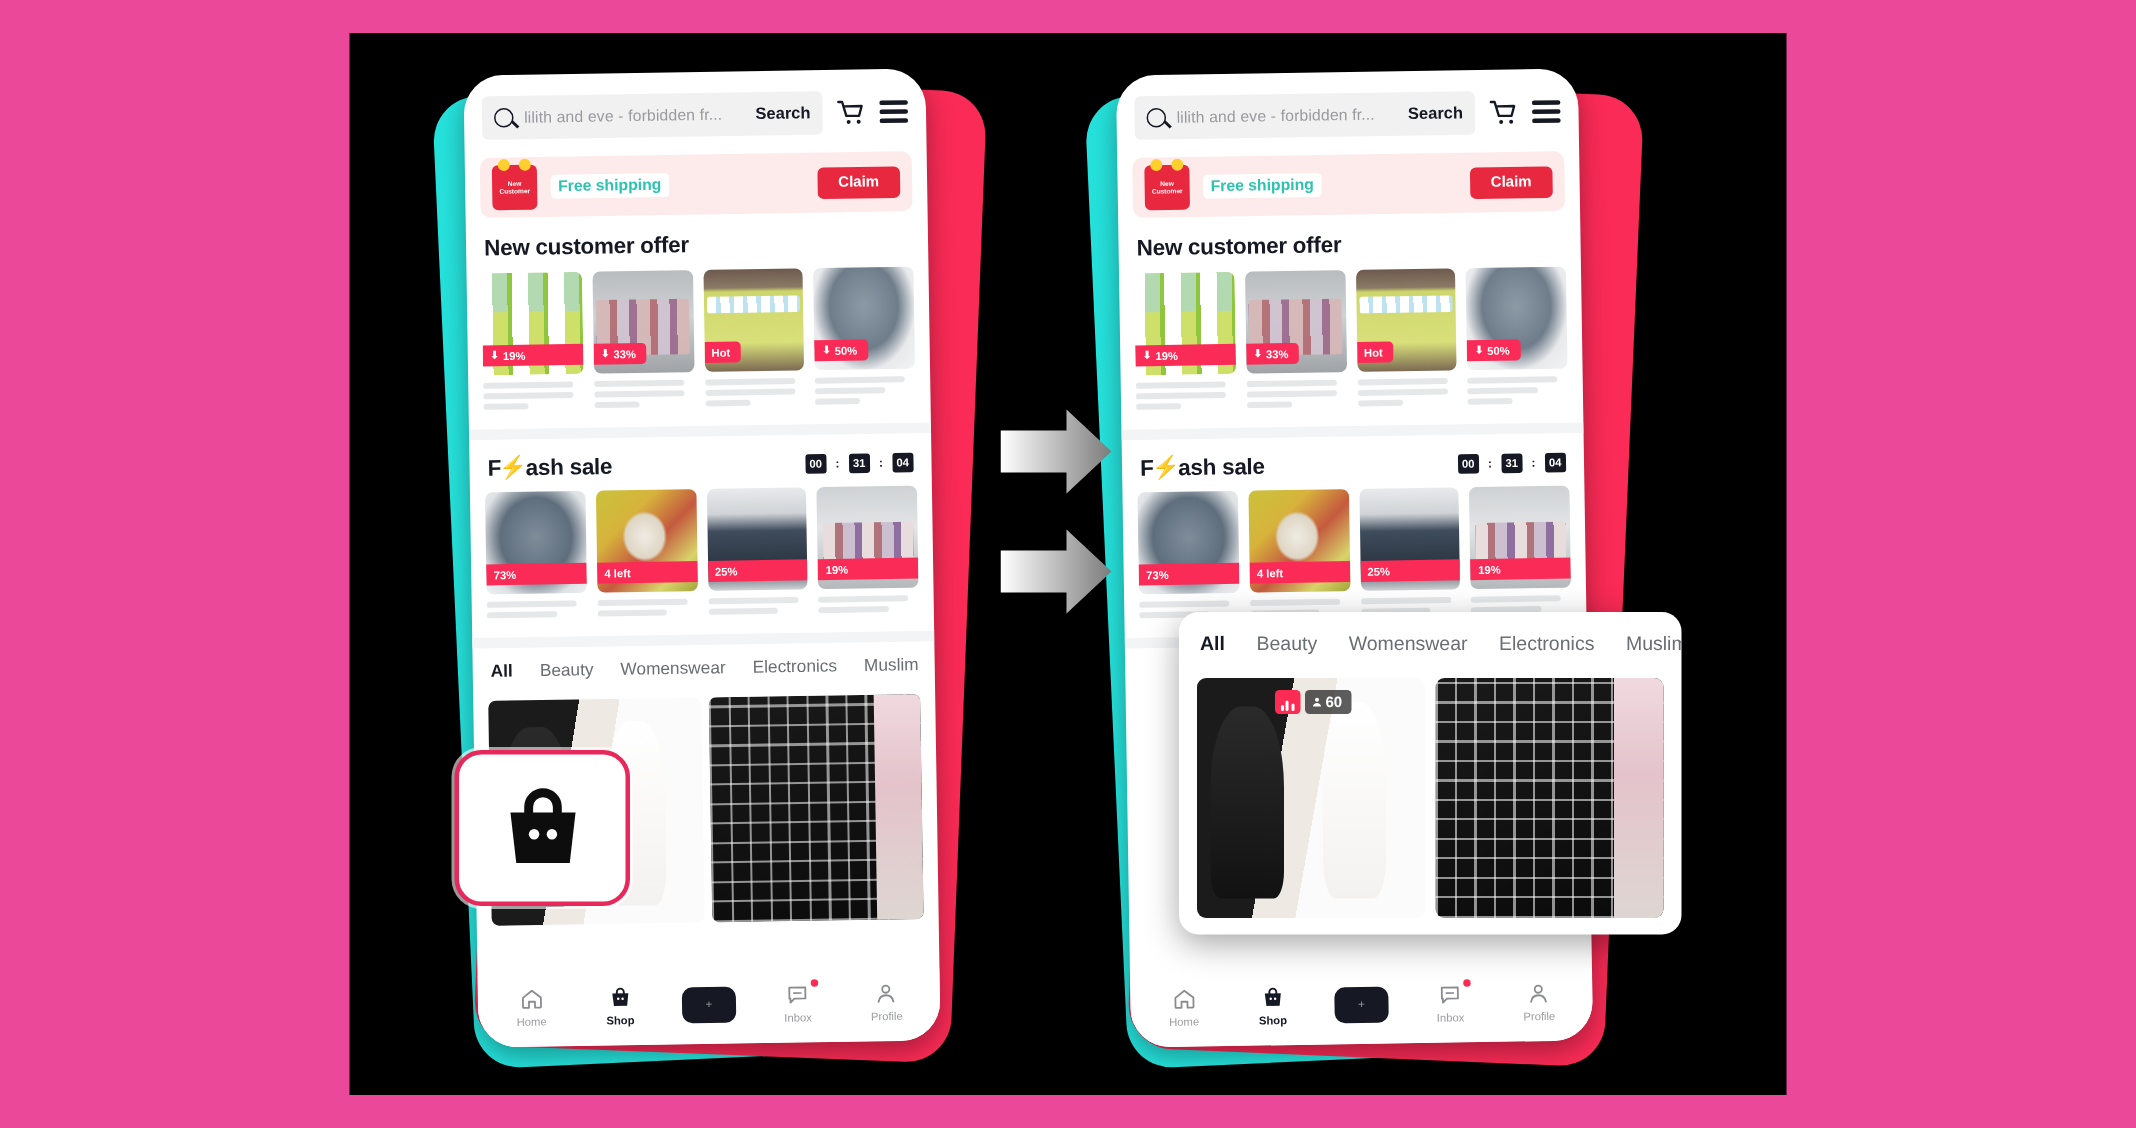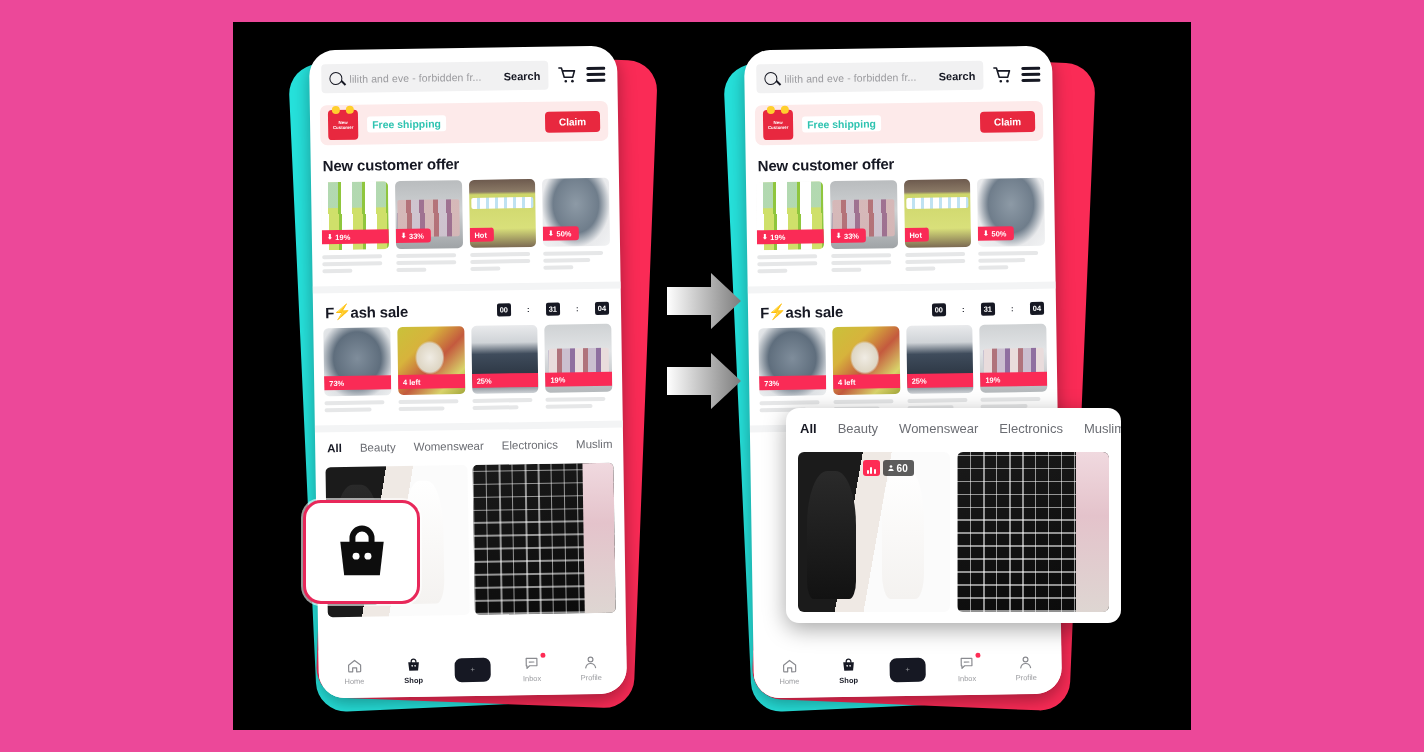--- a/index.html
+++ b/index.html
@@ -129,21 +129,21 @@
 
   
   .sec-title {
     font-size: 15px; font-weight: 800; color: #161823;
     padding: 12px 12px 8px 12px; letter-spacing: -.2px;
   }
   .flash-head { display: flex; align-items: center; padding: 10px 12px 7px 12px; }
   .flash-title { font-size: 15px; font-weight: 800; color: #161823; letter-spacing: -.2px;
                  display: flex; align-items: center; }
   .bolt { color: #fa2b56; font-size: 15px; margin: 0 -1px; }
-  .timer { margin-left: auto; display: flex; align-items: center; gap: 16px; }
+  .timer { margin-left: auto; display: flex; align-items: center; gap: 6px; }
   .tbox { background: #161823; color: #fff; font-size: 7.5px; font-weight: 700;
           padding: 2px 3px; border-radius: 2px; min-width: 14px; text-align: center; }
   .tsep { color: #161823; font-size: 8px; font-weight: 700; }
 
   
   .prow { display: flex; gap: 7px; padding: 0 10px; }
   .pcard { flex: 1; }
   .pimg {
     width: 100%; height: 68px;
     border-radius: 5px;
@@ -298,21 +298,21 @@
     background: #fff;
     border-radius: 13px;
     box-shadow: 0 6px 22px rgba(0,0,0,.35);
     overflow: hidden;
     z-index: 40;
   }
   .overlay-panel .tabs { padding: 13px 14px 0 14px; font-size: 13px; gap: 21px; }
   .overlay-panel .tab.active::after { bottom: -7px; width: 20px; }
   .overlay-panel .feed { padding: 16px 12px 0 12px; gap: 7px; }
   .overlay-panel .fcell { height: 160px; border-radius: 6px; }
-  .overlay-panel .live-badge { left: 21px; top: 8px; padding-left: 44px; }
+  .overlay-panel .live-badge { left: 8px; top: 8px; padding-left: 44px; }
   .overlay-panel .live-bars { height: 16px; padding: 2px 4px; }
   .overlay-panel .viewers { height: 16px; font-size: 10px; padding: 2px 6px 2px 4px; }
 
   
   .callout {
     position: absolute;
     left: 303px; top: 500px;
     width: 117px; height: 104px;
     background: #fff;
     border: 3px solid #e8285a;

